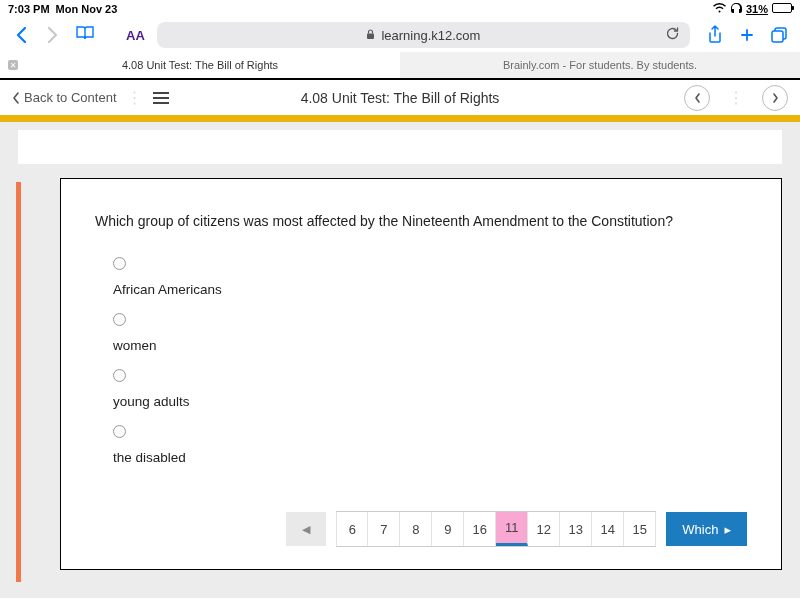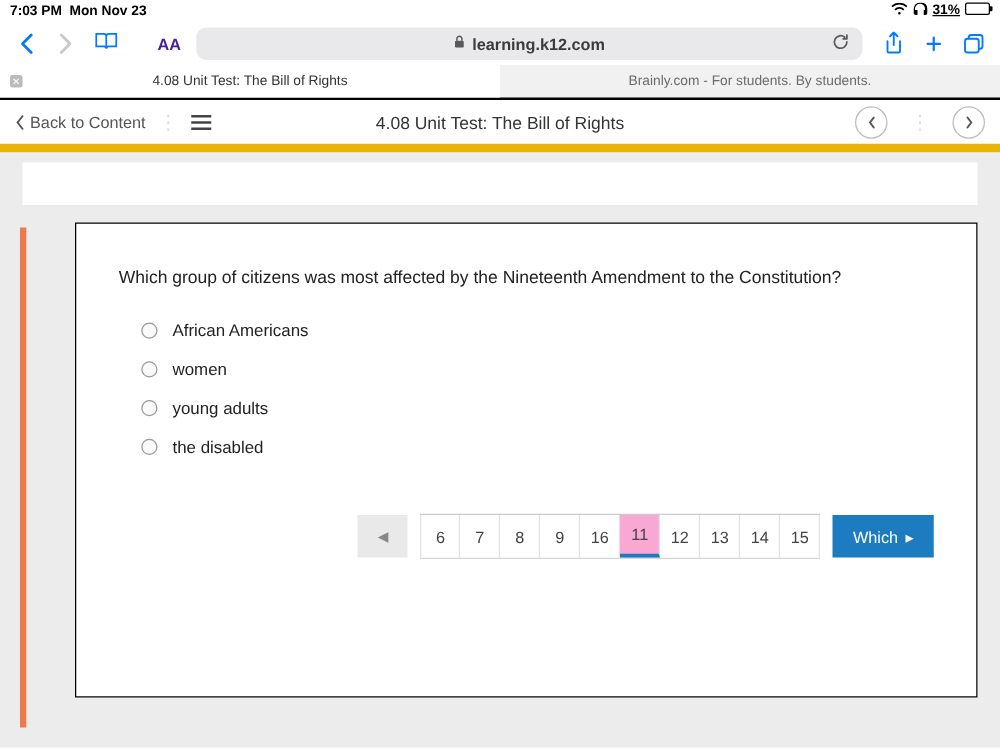--- a/index.html
+++ b/index.html
@@ -10,21 +10,21 @@
   .status-right { display: flex; align-items: flex-start; gap: 4px; text-decoration: underline; }
   .battery { width: 20px; height: 10px; border: 1px solid #000; border-radius: 2px; position: relative; }
   .battery::after { content: ""; position: absolute; right: -3px; top: 2px; width: 2px; height: 4px; background: #000; border-radius: 0 1px 1px 0; }
   .battery-fill { height: 100%; width: 31%; background: #000; }
   
   .browser-bar { display: flex; align-items: center; height: 34px; padding: 0 8px; gap: 6px; background: #fff; }
   .nav-arrow { width: 26px; height: 26px; display: flex; align-items: center; justify-content: center; color: #007aff; font-size: 20px; }
   .nav-arrow.disabled { color: #c8c8c8; }
   .book-icon { color: #007aff; font-size: 18px; width: 26px; text-align: center; }
   .aa { font-size: 13px; font-weight: 600; color: #4c1d95; margin-left: 22px; }
-  .addr { flex: 1; height: 26px; background: #e9e9eb; border-radius: 8px; display: flex; align-items: center; justify-content: center; gap: 6px; font-size: 13px; color: #3b3b3b; margin: 0 6px; position: relative; font-weight: bold; }
+  .addr { flex: 1; height: 26px; background: #e9e9eb; border-radius: 8px; display: flex; align-items: center; justify-content: center; gap: 6px; font-size: 13px; color: #3b3b3b; margin: 0 6px; position: relative; }
   .lock { font-size: 11px; }
   .reload { position: absolute; right: 10px; font-size: 15px; color: #555; }
   .tool-icon { width: 26px; height: 26px; display: flex; align-items: center; justify-content: center; color: #007aff; font-size: 18px; }
   
   .tab-strip { display: flex; height: 28px; background: #f1f1f2; font-size: 11px; color: #6b6b6b; border-bottom: 2px solid #000; }
   .tab { flex: 1; display: flex; align-items: center; justify-content: center; position: relative; }
   .tab.active { background: #fff; color: #333; font-weight: 500; }
   .tab-close { position: absolute; left: 8px; width: 10px; height: 10px; background: #bbb; color: #fff; font-size: 8px; display: flex; align-items: center; justify-content: center; border-radius: 2px; }
   
   .app-header { height: 42px; display: flex; align-items: center; padding: 0 12px; border-bottom: 7px solid #eab308; background: #fff; position: relative; }
@@ -34,21 +34,21 @@
   .hamburger span { width: 16px; height: 2px; background: #444; }
   .app-title { position: absolute; left: 50%; transform: translateX(-50%); font-size: 14px; color: #333; }
   .hdr-right { position: absolute; right: 12px; display: flex; align-items: center; gap: 8px; }
   .circle-btn { width: 26px; height: 26px; border: 1px solid #bbb; border-radius: 50%; display: flex; align-items: center; justify-content: center; color: #555; font-size: 13px; cursor: pointer; }
   
   .quiz-area { height: 476px; background: #ececec; padding: 8px 18px 18px 18px; position: relative; }
   .blank-bar { background: #fff; height: 34px; margin: 0 0 14px 0; border-radius: 0; }
   .orange-strip { position: absolute; left: 16px; top: 60px; width: 5px; height: 400px; background: #f1784b; }
   .card { background: #fff; border: 1px solid #000000; margin-left: 42px; padding: 34px 34px 22px 34px; min-height: 380px; position: relative; }
   .question { font-size: 14px; color: #222; margin-bottom: 20px; }
-  .option { display: flex; align-items: center; gap: 12px; padding: 8px 0 8px 18px; font-size: 13.5px; color: #222; cursor: pointer; }
+  .option { display: flex; align-items: flex-start; gap: 12px; padding: 8px 0 8px 18px; font-size: 13.5px; color: #222; cursor: pointer; flex-direction: column; }
   .radio { width: 13px; height: 13px; border: 1px solid #999; border-radius: 50%; background: #fafafa; flex-shrink: 0; }
   
   .pager { display: flex; justify-content: flex-end; align-items: center; margin-top: 38px; gap: 0; }
   .pg-prev { width: 40px; height: 34px; background: #e9e9e9; display: flex; align-items: center; justify-content: center; color: #888; font-size: 11px; margin-right: 10px; cursor: pointer; }
   .pg-nums { display: flex; border-top: 1px solid #ccc; border-bottom: 1px solid #ccc; }
   .pg { width: 32px; height: 34px; display: flex; align-items: center; justify-content: center; font-size: 13px; color: #444; border-right: 1px solid #e2e2e2; cursor: pointer; background: #fff; }
   .pg:first-child { border-left: 1px solid #e2e2e2; }
   .pg.current { background: #f9a8d4; border-bottom: 3px solid #1d7bbf; height: 34px; }
   .pg-next { height: 34px; padding: 0 16px; background: #1d7bbf; color: #fff; font-size: 13px; display: flex; align-items: center; gap: 6px; margin-left: 10px; cursor: pointer; }
 </style>

